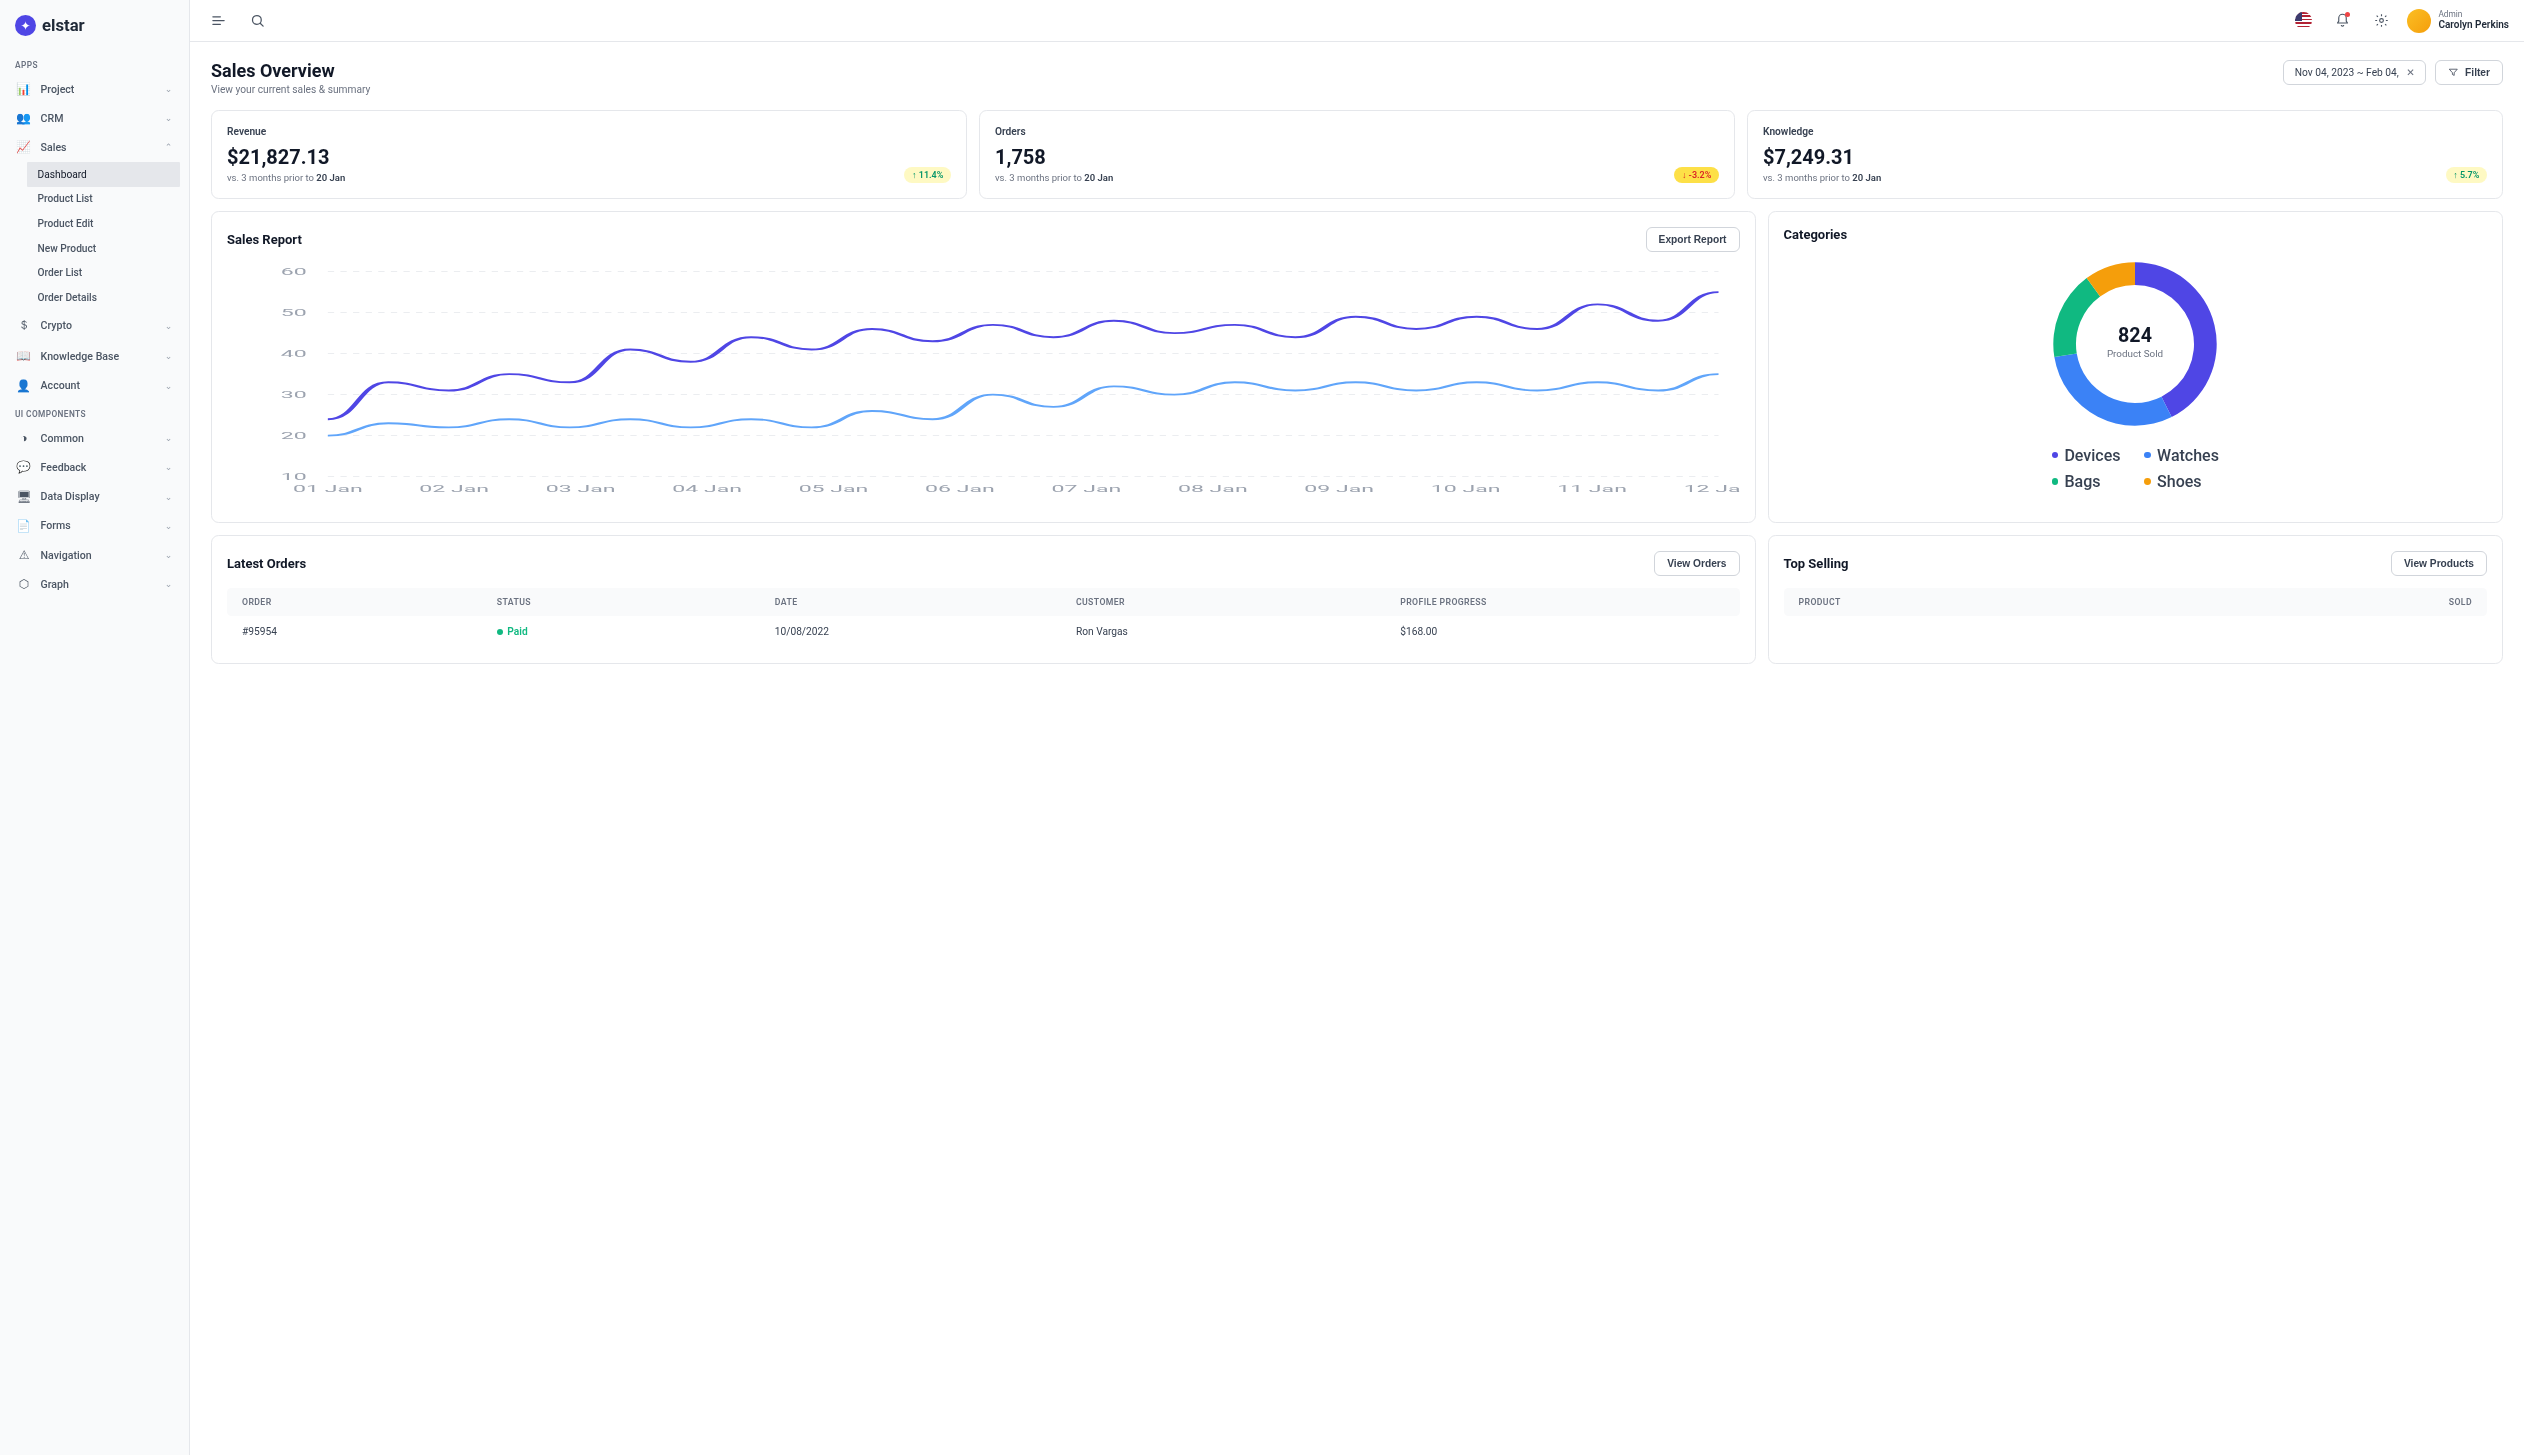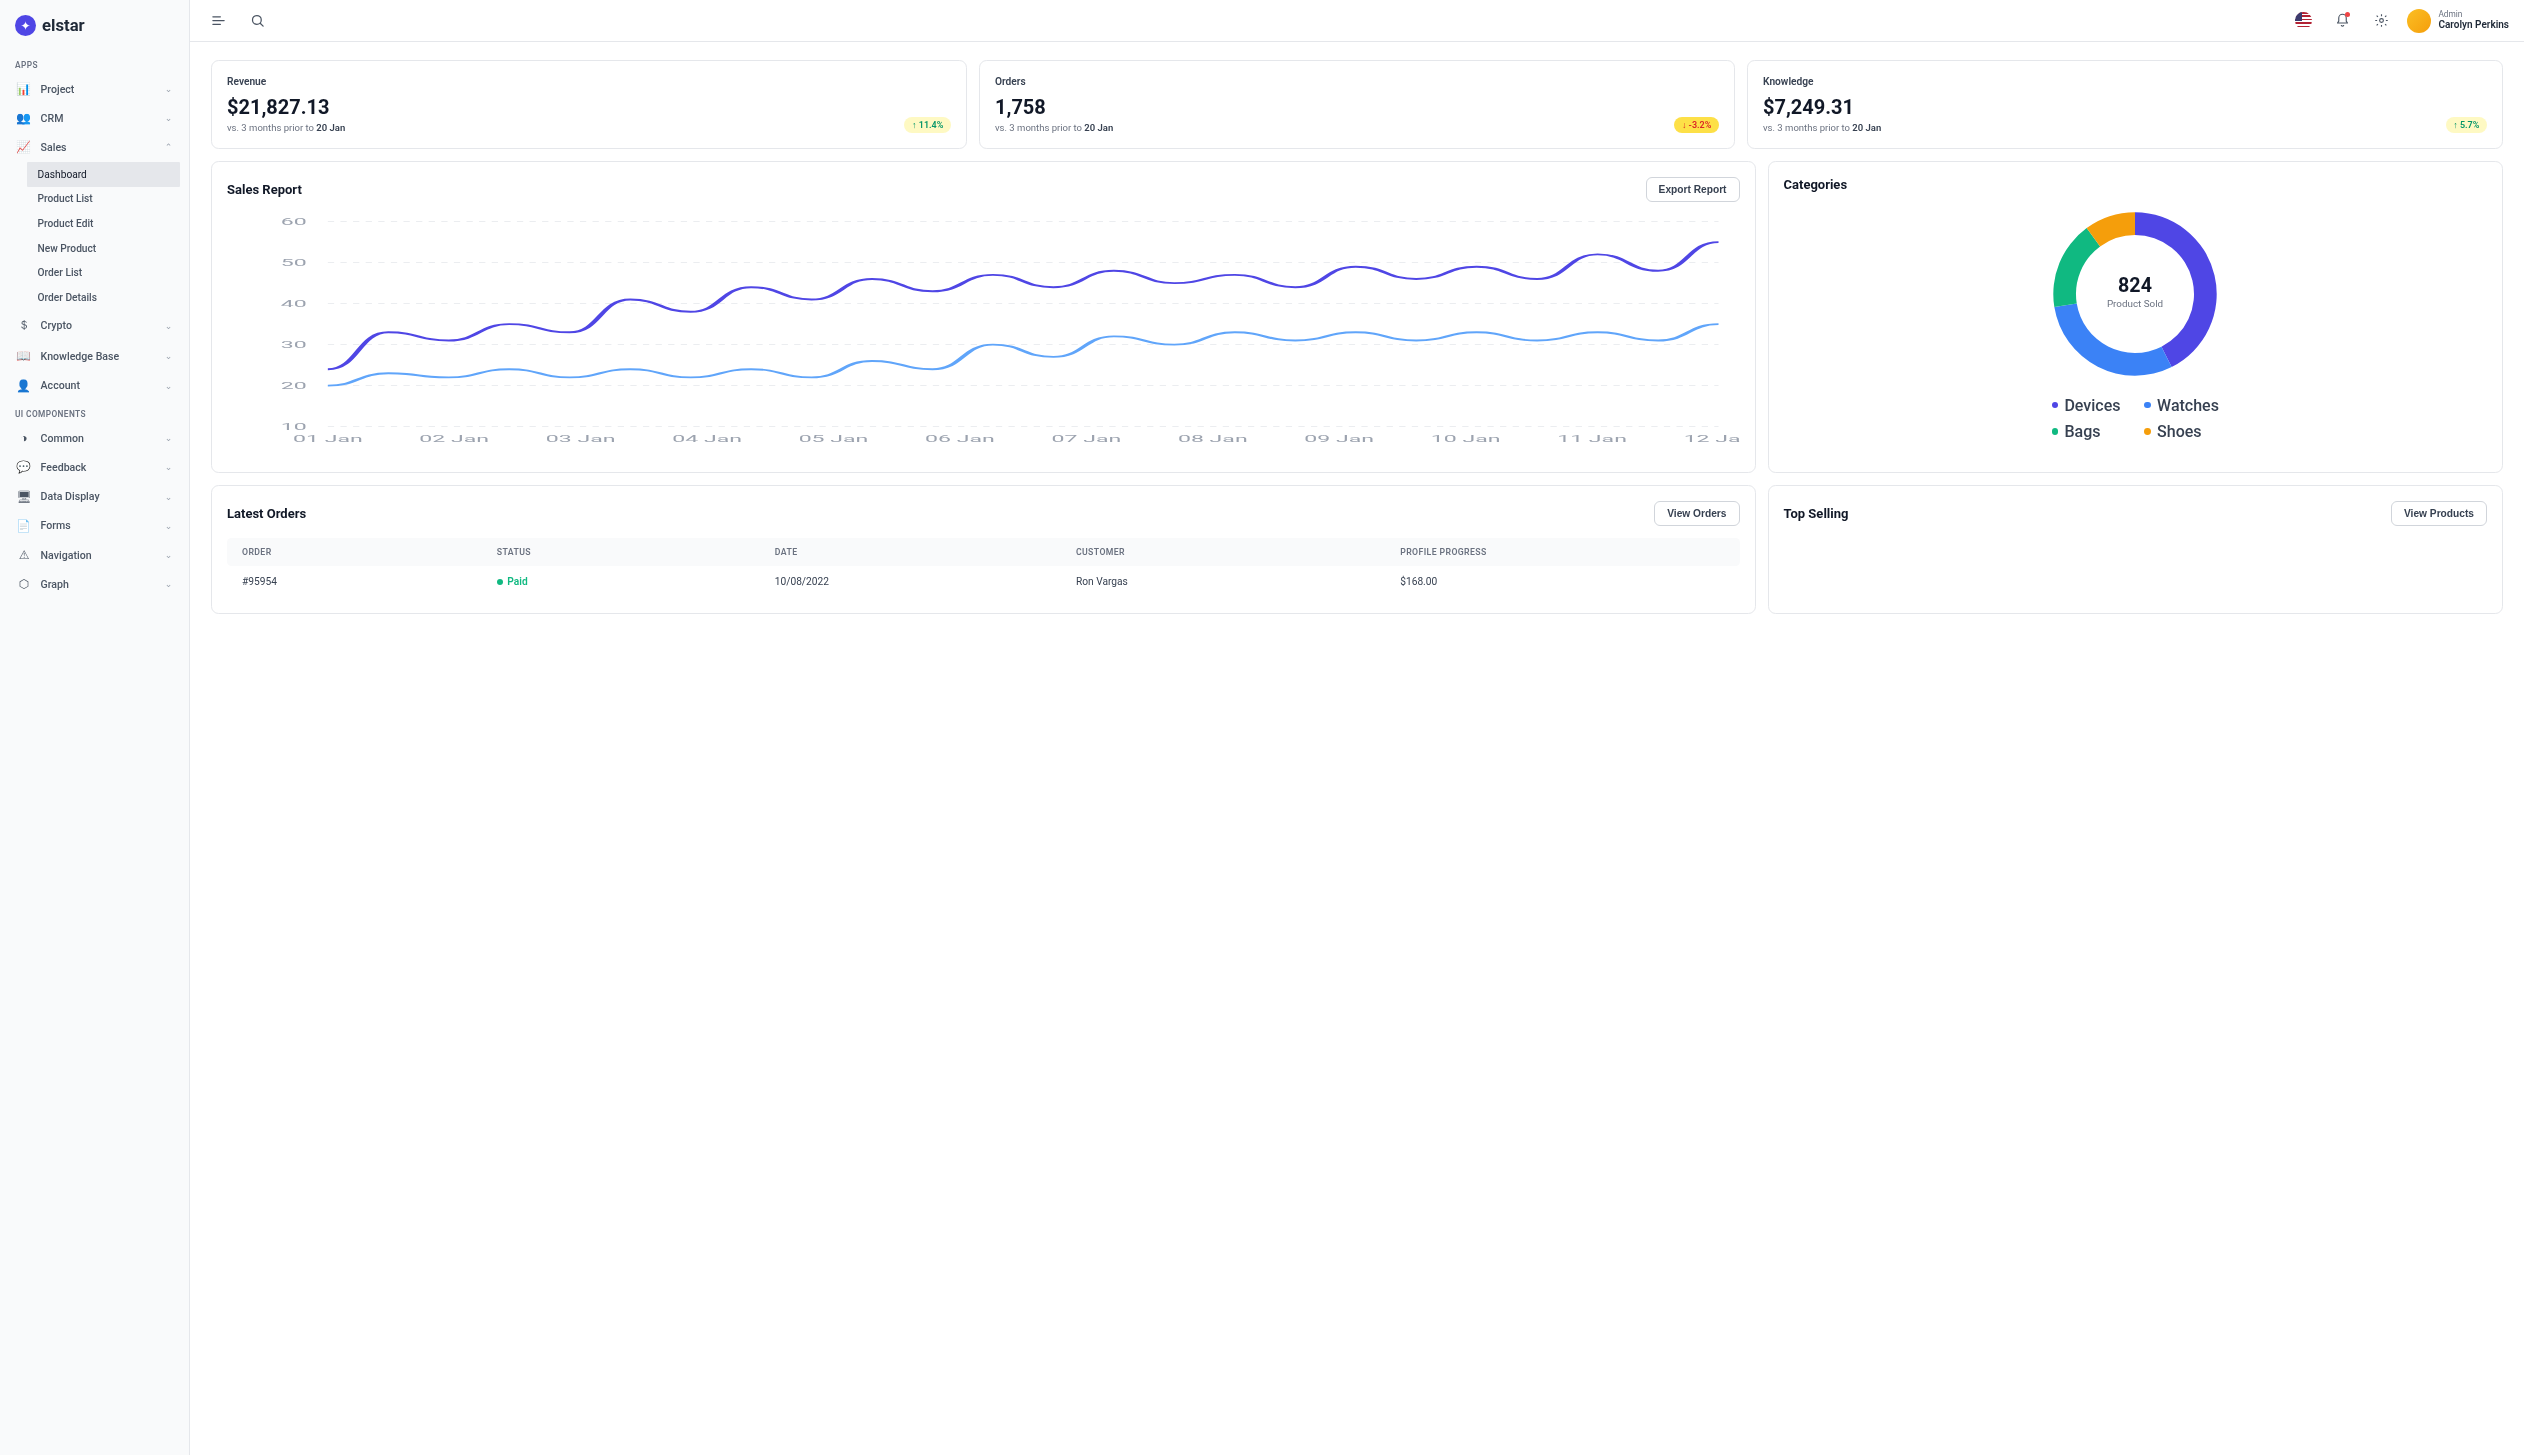--- a/index.html
+++ b/index.html
@@ -180,20 +180,37 @@
       <div style="display:flex;align-items:center;gap:7.6px;cursor:pointer">
         <div class="avatar"></div>
         <div class="user-info">
           <div class="user-role">Admin</div>
           <div class="user-name">Carolyn Perkins</div>
         </div>
       </div>
     </div>
 
     <div class="content">
+      <div class="page-head">
+        <div>
+          <div class="page-title">Sales Overview</div>
+          <div class="page-sub">View your current sales &amp; summary</div>
+        </div>
+        <div class="spacer"></div>
+        <div class="date-pill">
+          <span>Nov 04, 2023 ~ Feb 04,</span>
+          <span class="x">✕</span>
+        </div>
+        <button class="btn-outline">
+          <svg width="10.6" height="10.6" viewBox="0 0 24 24">
+              <path d="M3 5h18l-7 8v6l-4-2v-4L3 5z" stroke="#374151" stroke-width="1.8" fill="none" stroke-linejoin="round"></path>
+            </svg>
+          <span>Filter</span>
+        </button>
+      </div>
 
       <div class="cards-row" id="kpi-mount">
           <div class="card">
             <div class="kpi-title">Revenue</div>
   <div class="kpi-row">
               <div>
                 <div class="kpi-value">$21,827.13</div>
   <div class="kpi-sub">vs. 3 months prior to <b>20 Jan</b></div>
               </div>
   <span class="badge up">↑ 11.4%</span>
@@ -320,18 +337,22 @@
             </div>
         </div>
 
         <div class="card">
           <div class="card-head">
             <div class="card-title">Top Selling</div>
             <button class="btn-outline">
                 <span>View Products</span>
               </button>
           </div>
+          <div class="top-head-row" id="top-head">
+              <div>PRODUCT</div>
+              <div>SOLD</div>
+            </div>
         </div>
       </div>
     </div>
   </div>
 </div>
 
 
 </body></html>

